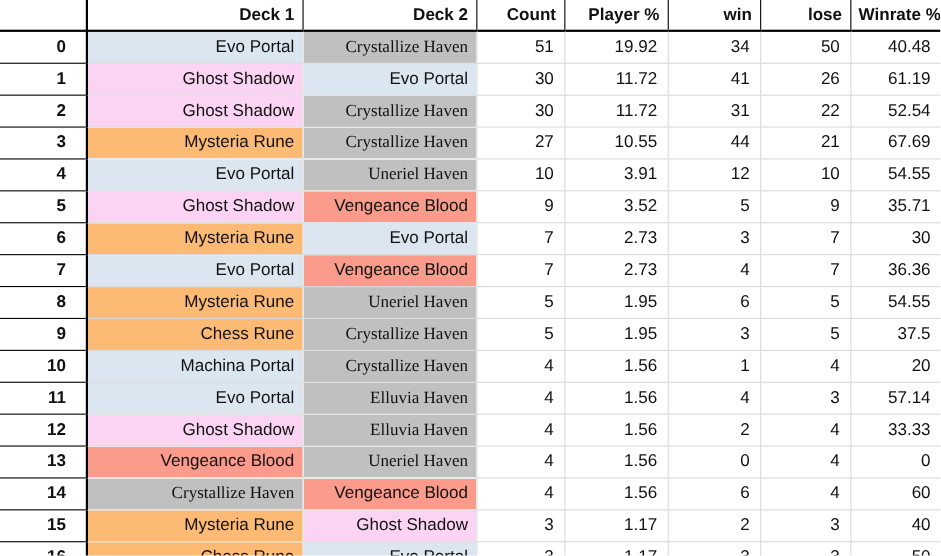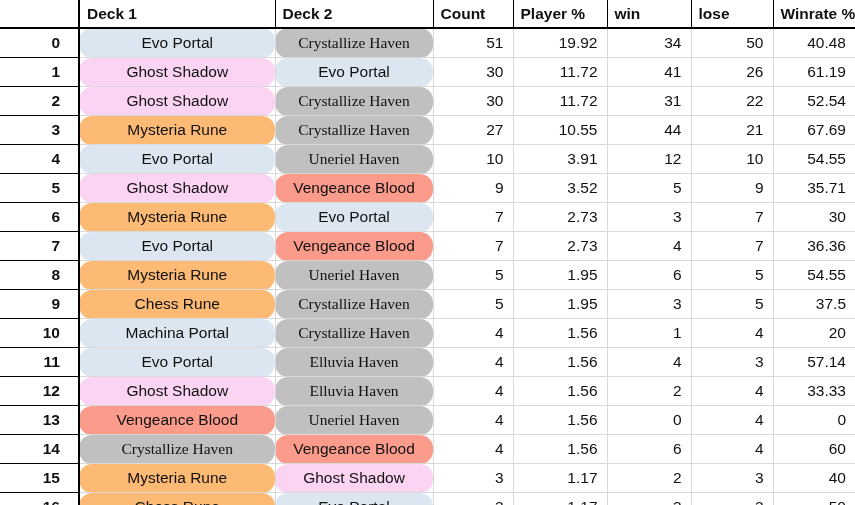--- a/index.html
+++ b/index.html
@@ -37,21 +37,21 @@
     border-bottom: 1px solid #d9d9d9;
     white-space: nowrap;
     overflow: hidden;
     vertical-align: middle;
   }
 
   
   #deck-matchup-table thead th {
     height: 27px;
     font-weight: bold;
-    text-align: left;
+    text-align: right;
     background: #ffffff;
     border-bottom: 2px solid #000000;
     border-right: 1px solid #000000;
   }
   #deck-matchup-table thead th.th-index {
     border-right: 2px solid #000000;
     border-bottom: 2px solid #000000;
   }
   #deck-matchup-table thead th.th-last { border-right: none; }
 
@@ -60,22 +60,21 @@
     text-align: right;
     font-weight: bold;
     background: #ffffff;
     border-right: 2px solid #000000;
     border-bottom: 1px solid #000000;
     padding-right: 18px;
   }
 
   
   #deck-matchup-table td.cell-deck {
-    text-align: center;
-    border-radius: 13px;
+    text-align: right;
   }
   
   #deck-matchup-table td.cell-num {
     text-align: right;
     background: #ffffff;
     padding-right: 9px;
   }
   #deck-matchup-table td.cell-last { border-right: none; }
 
   

